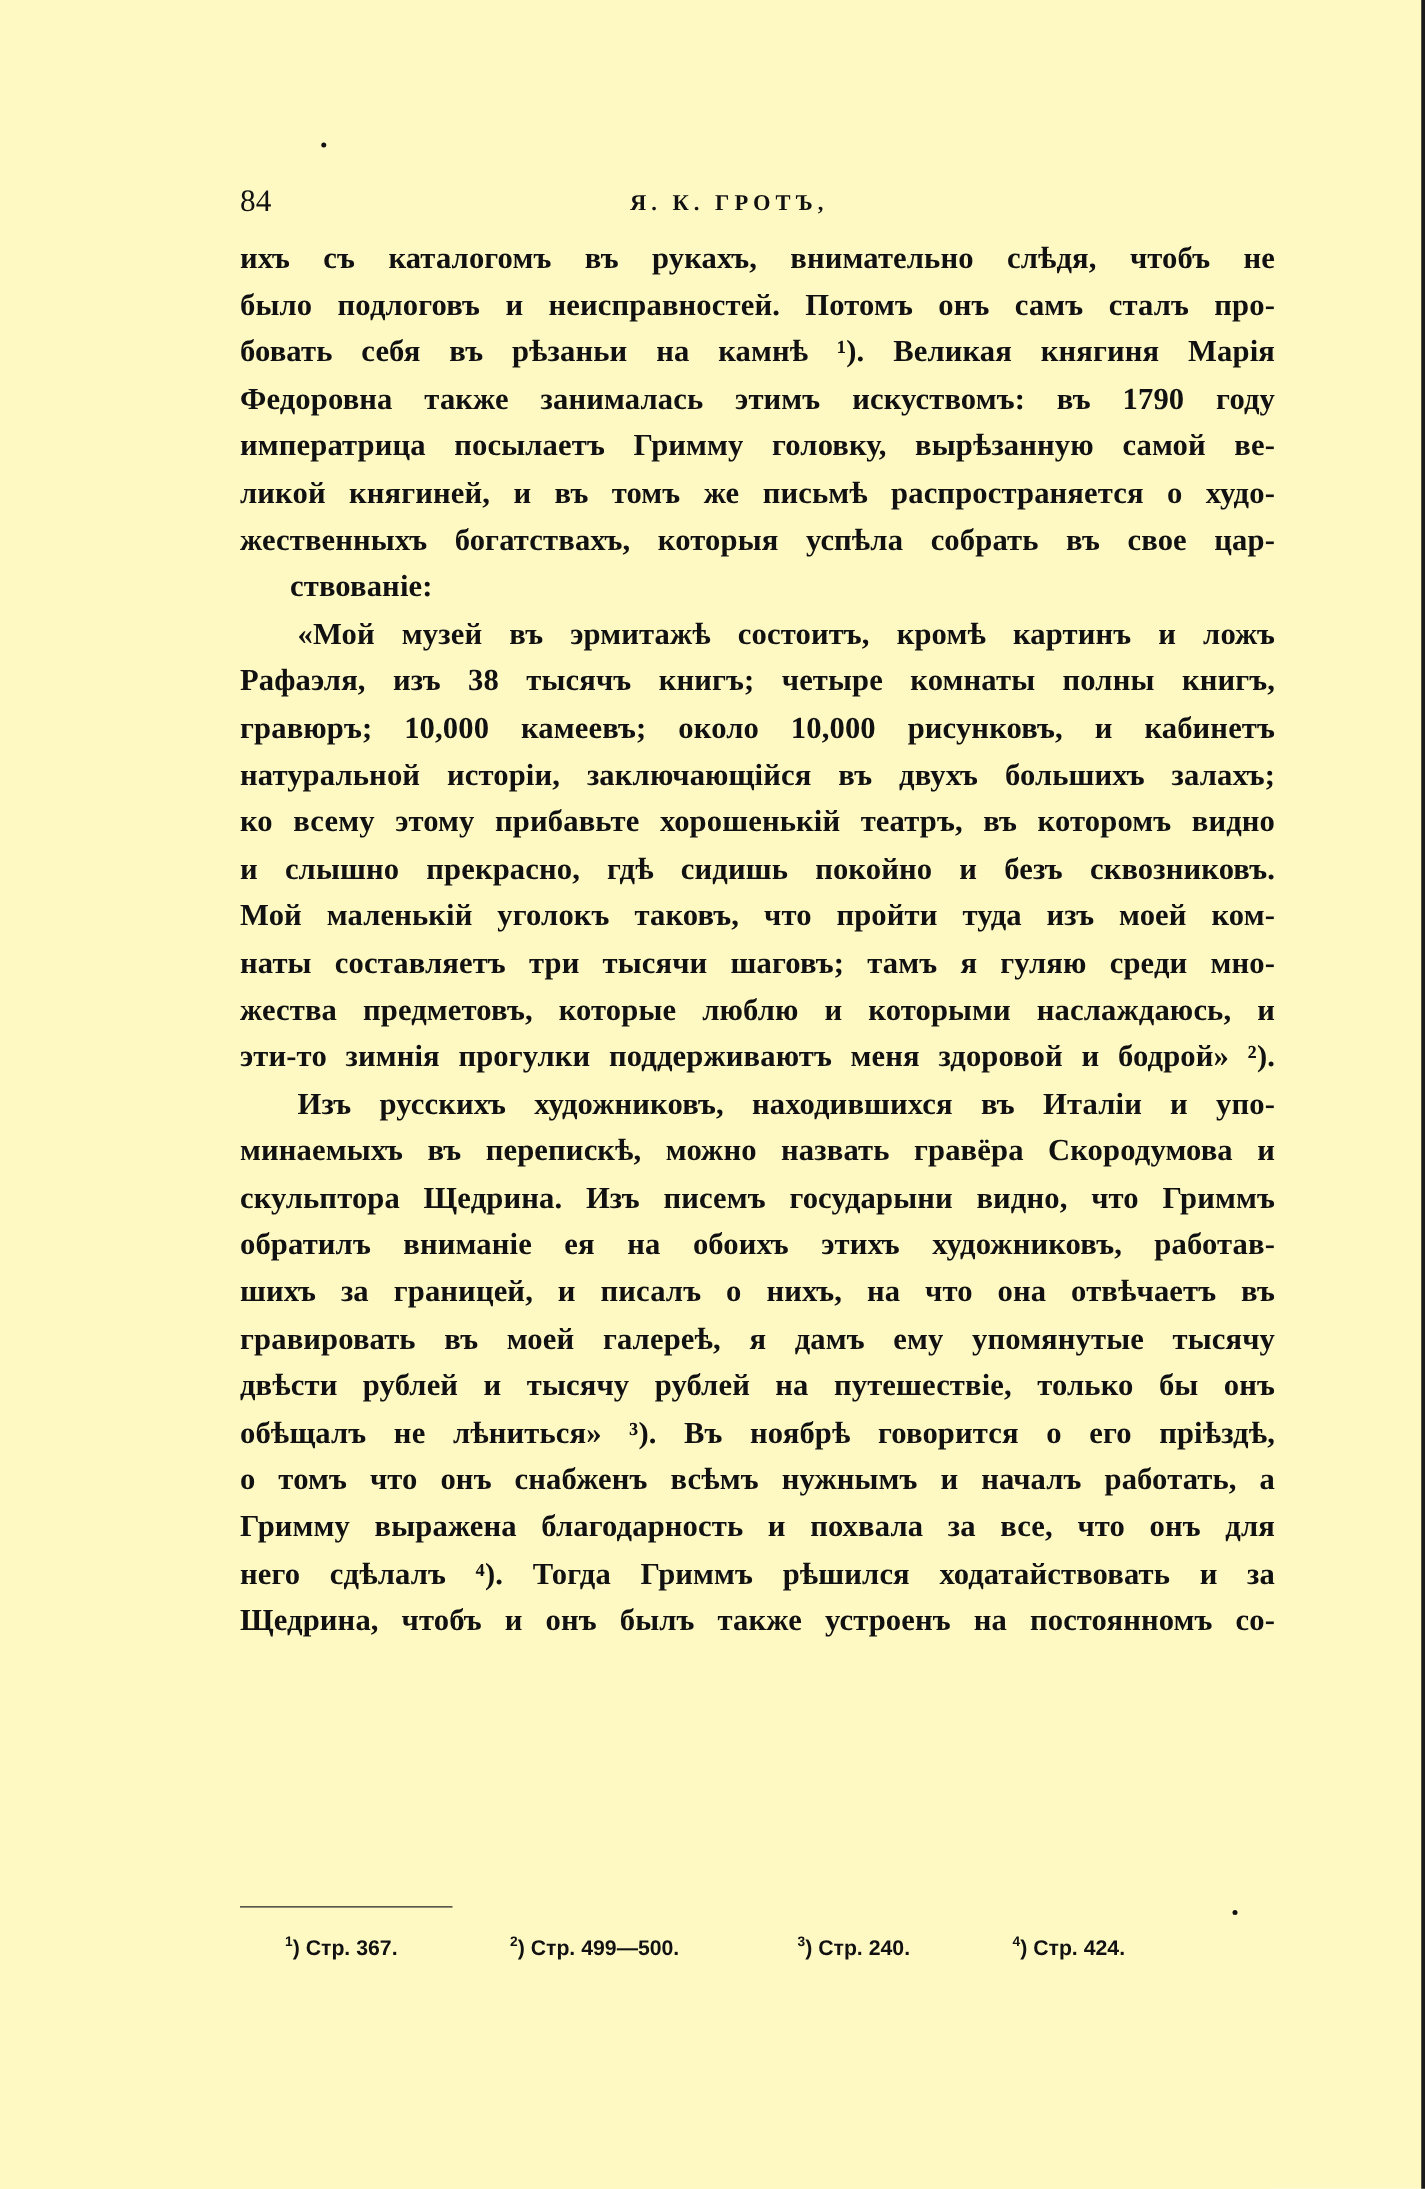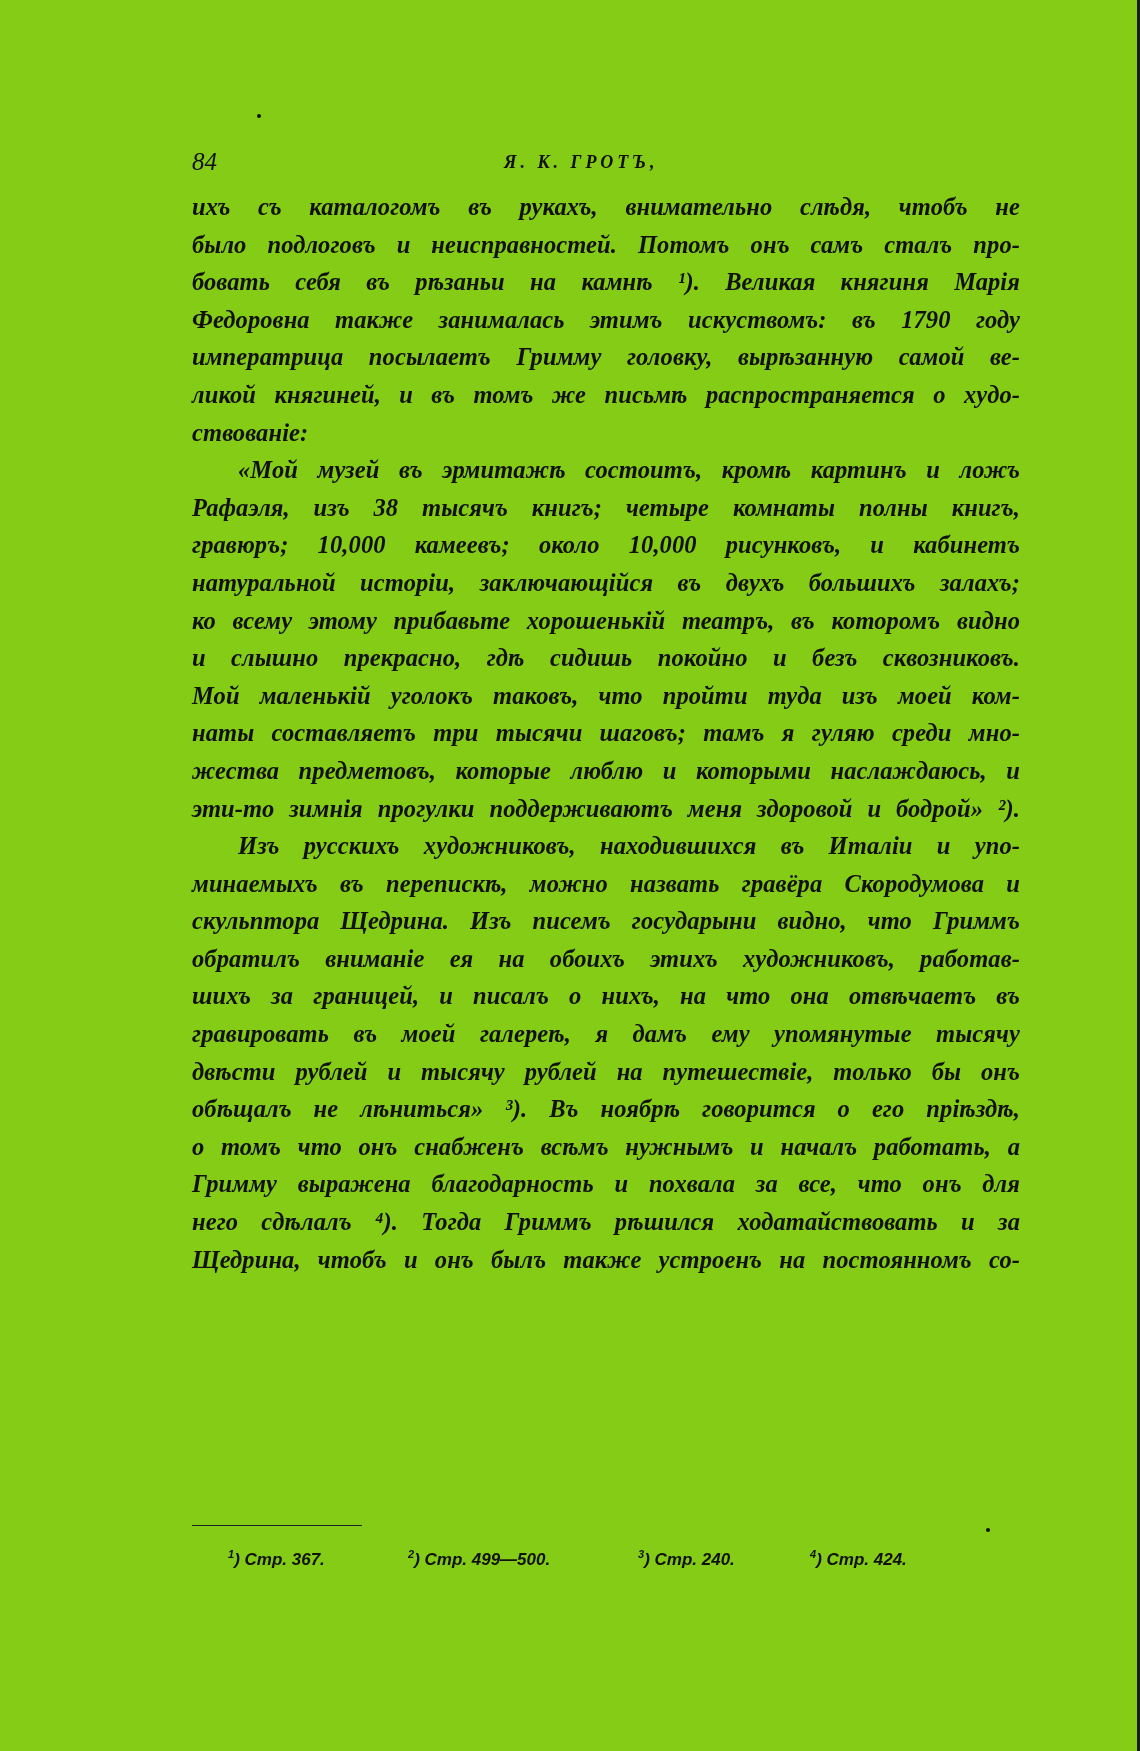--- a/index.html
+++ b/index.html
@@ -1,21 +1,20 @@
 <!DOCTYPE html>
 <html><head>
 <meta charset="utf-8">
 <style>
   html, body { margin: 0; padding: 0; background: #ffffff; }
   body { width: 1140px; height: 1751px; position: relative; overflow: hidden; }
   .page {
     position: absolute; left: 0; top: 0; width: 1140px; height: 1751px;
-    background: #84cc16; color: #111111;
+    background: #fef9c3; color: #111111;
     font-family: "DejaVu Serif", "Liberation Serif", serif;
-    font-style: italic;
   }
   .edge { position: absolute; right: 0; top: 0; width: 3px; height: 100%; background: #1a1a1a; }
   .speck { position: absolute; width: 4px; height: 4px; border-radius: 50%; background: #111; }
   .header {
     position: absolute; left: 192px; top: 148px; width: 828px; height: 34px;
   }
   .page-number {
     position: absolute; left: 0; top: 0;
     font-family: "Liberation Serif", serif; font-size: 25px; font-weight: normal;
   }
@@ -25,21 +24,21 @@
   }
   .body-text {
     position: absolute; left: 192px; top: 188px; width: 828px;
   }
   .line {
     height: 37.6px; line-height: 37.6px; white-space: nowrap;
     font-family: "Liberation Serif", serif; font-size: 24.5px; font-weight: bold;
     text-align: justify; text-align-last: justify; letter-spacing: 0.1px;
   }
   .line.indent { padding-left: 46px; }
-  .line.last { text-align-last: left; }
+  .line.last { text-align-last: left; margin-left: 40px; }
   .footnote-rule {
     position: absolute; left: 192px; top: 1525px; width: 170px; height: 0;
     border-top: 1.5px solid #222;
   }
   .footnotes {
     position: absolute; left: 192px; top: 1548px; width: 820px; height: 40px;
     font-family: "Liberation Sans", sans-serif; font-weight: bold; font-size: 17px;
   }
   .footnote { position: absolute; top: 0; white-space: nowrap; }
   .footnote sup { font-size: 11px; vertical-align: 7px; }
@@ -57,20 +56,21 @@
     <span class="running-head">Я. К. ГРОТЪ,</span>
   </div>
 
   <div class="body-text" id="body-text">
       <div class="line">ихъ съ каталогомъ въ рукахъ, внимательно слѣдя, чтобъ не</div>
       <div class="line">было подлоговъ и неисправностей. Потомъ онъ самъ сталъ про-</div>
       <div class="line">бовать себя въ рѣзаньи на камнѣ ¹). Великая княгиня Марія</div>
       <div class="line">Федоровна также занималась этимъ искуствомъ: въ 1790 году</div>
       <div class="line">императрица посылаетъ Гримму головку, вырѣзанную самой ве-</div>
       <div class="line">ликой княгиней, и въ томъ же письмѣ распространяется о худо-</div>
+      <div class="line">жественныхъ богатствахъ, которыя успѣла собрать въ свое цар-</div>
       <div class="line last">ствованіе:</div>
       <div class="line indent">«Мой музей въ эрмитажѣ состоитъ, кромѣ картинъ и ложъ</div>
       <div class="line">Рафаэля, изъ 38 тысячъ книгъ; четыре комнаты полны книгъ,</div>
       <div class="line">гравюръ; 10,000 камеевъ; около 10,000 рисунковъ, и кабинетъ</div>
       <div class="line">натуральной исторіи, заключающійся въ двухъ большихъ залахъ;</div>
       <div class="line">ко всему этому прибавьте хорошенькій театръ, въ которомъ видно</div>
       <div class="line">и слышно прекрасно, гдѣ сидишь покойно и безъ сквозниковъ.</div>
       <div class="line">Мой маленькій уголокъ таковъ, что пройти туда изъ моей ком-</div>
       <div class="line">наты составляетъ три тысячи шаговъ; тамъ я гуляю среди мно-</div>
       <div class="line">жества предметовъ, которые люблю и которыми наслаждаюсь, и</div>

